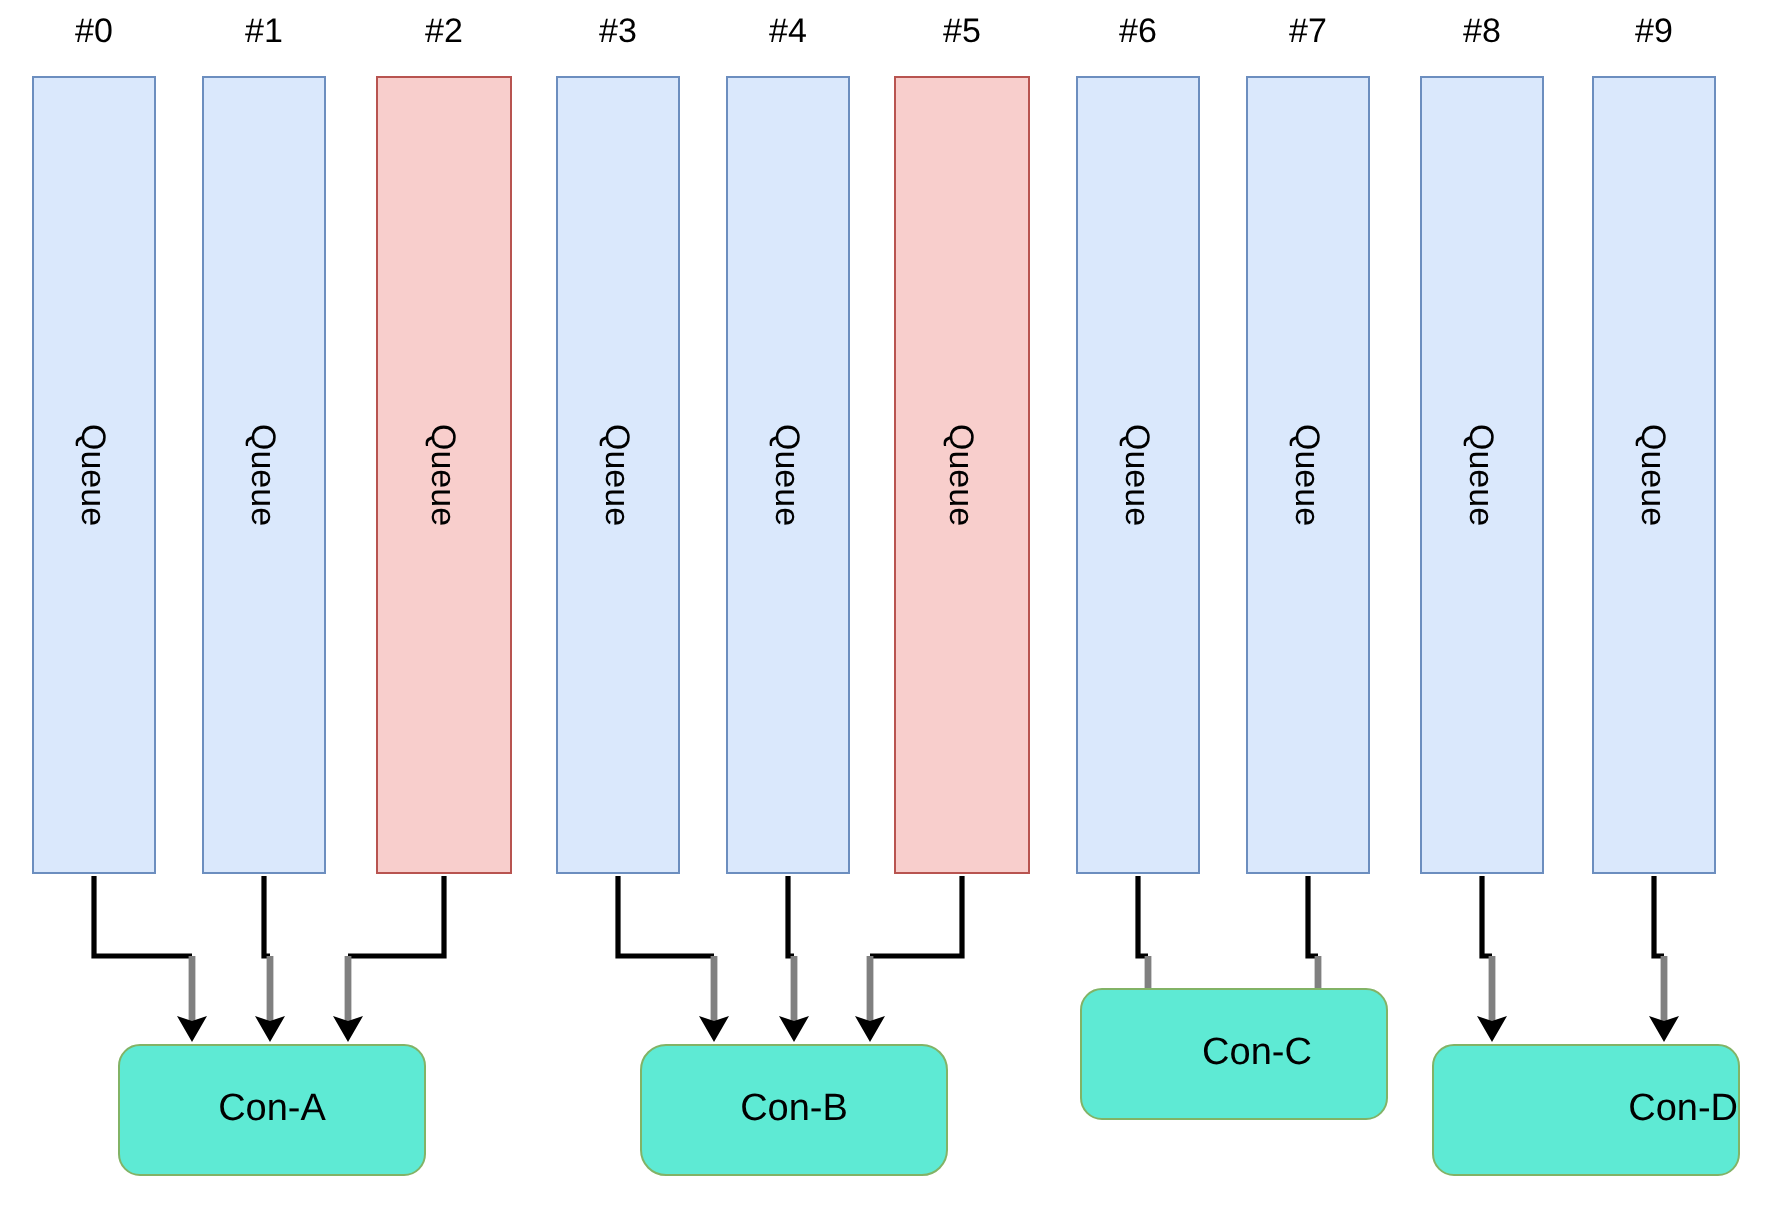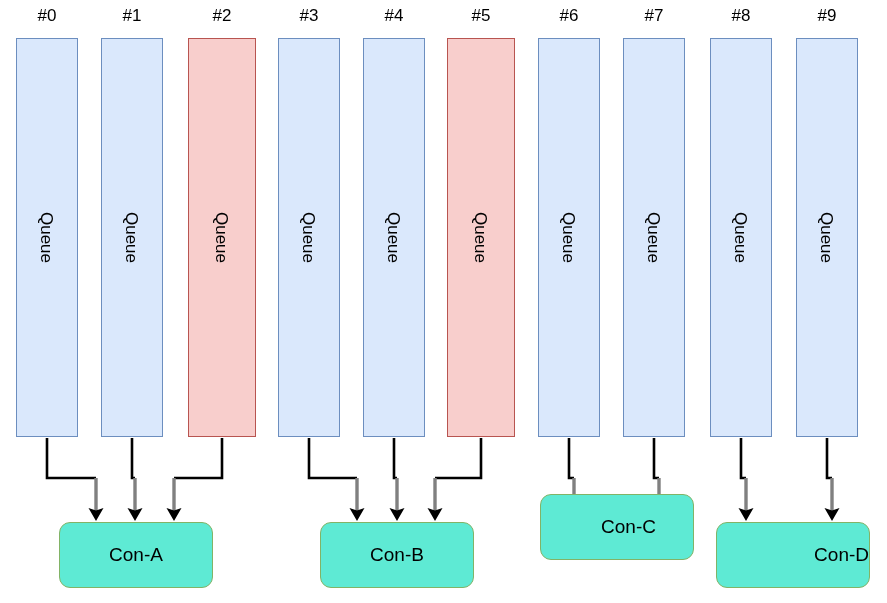--- a/index.html
+++ b/index.html
@@ -179,21 +179,21 @@
       </div>
       <div class="queue-label" style="left: 796px; top: 6px; width: 62px;">#9</div>
       <div class="queue-box" style="left: 796px; top: 38px; width: 62px; height: 399px;">
         <span class="queue-box-text">Queue</span>
       </div>
     </div>
   <div id="consumer-layer">
       <div class="consumer-box" style="left: 59px; top: 522px; width: 154px; height: 66px;">
         <span class="consumer-box-text">Con-A</span>
       </div>
-      <div class="consumer-box" style="left: 320px; top: 522px; width: 154px; height: 66px;">
+      <div class="consumer-box" style="left: 320px; top: 522px; width: 154px; height: 66px; border-radius: 13px;">
         <span class="consumer-box-text">Con-B</span>
       </div>
       <div class="consumer-box" style="left: 540px; top: 494px; width: 154px; height: 66px; padding-left: 23px;">
         <span class="consumer-box-text">Con-C</span>
       </div>
       <div class="consumer-box" style="left: 716px; top: 522px; width: 154px; height: 66px; justify-content: flex-end;">
         <span class="consumer-box-text">Con-D</span>
       </div>
     </div>
 

